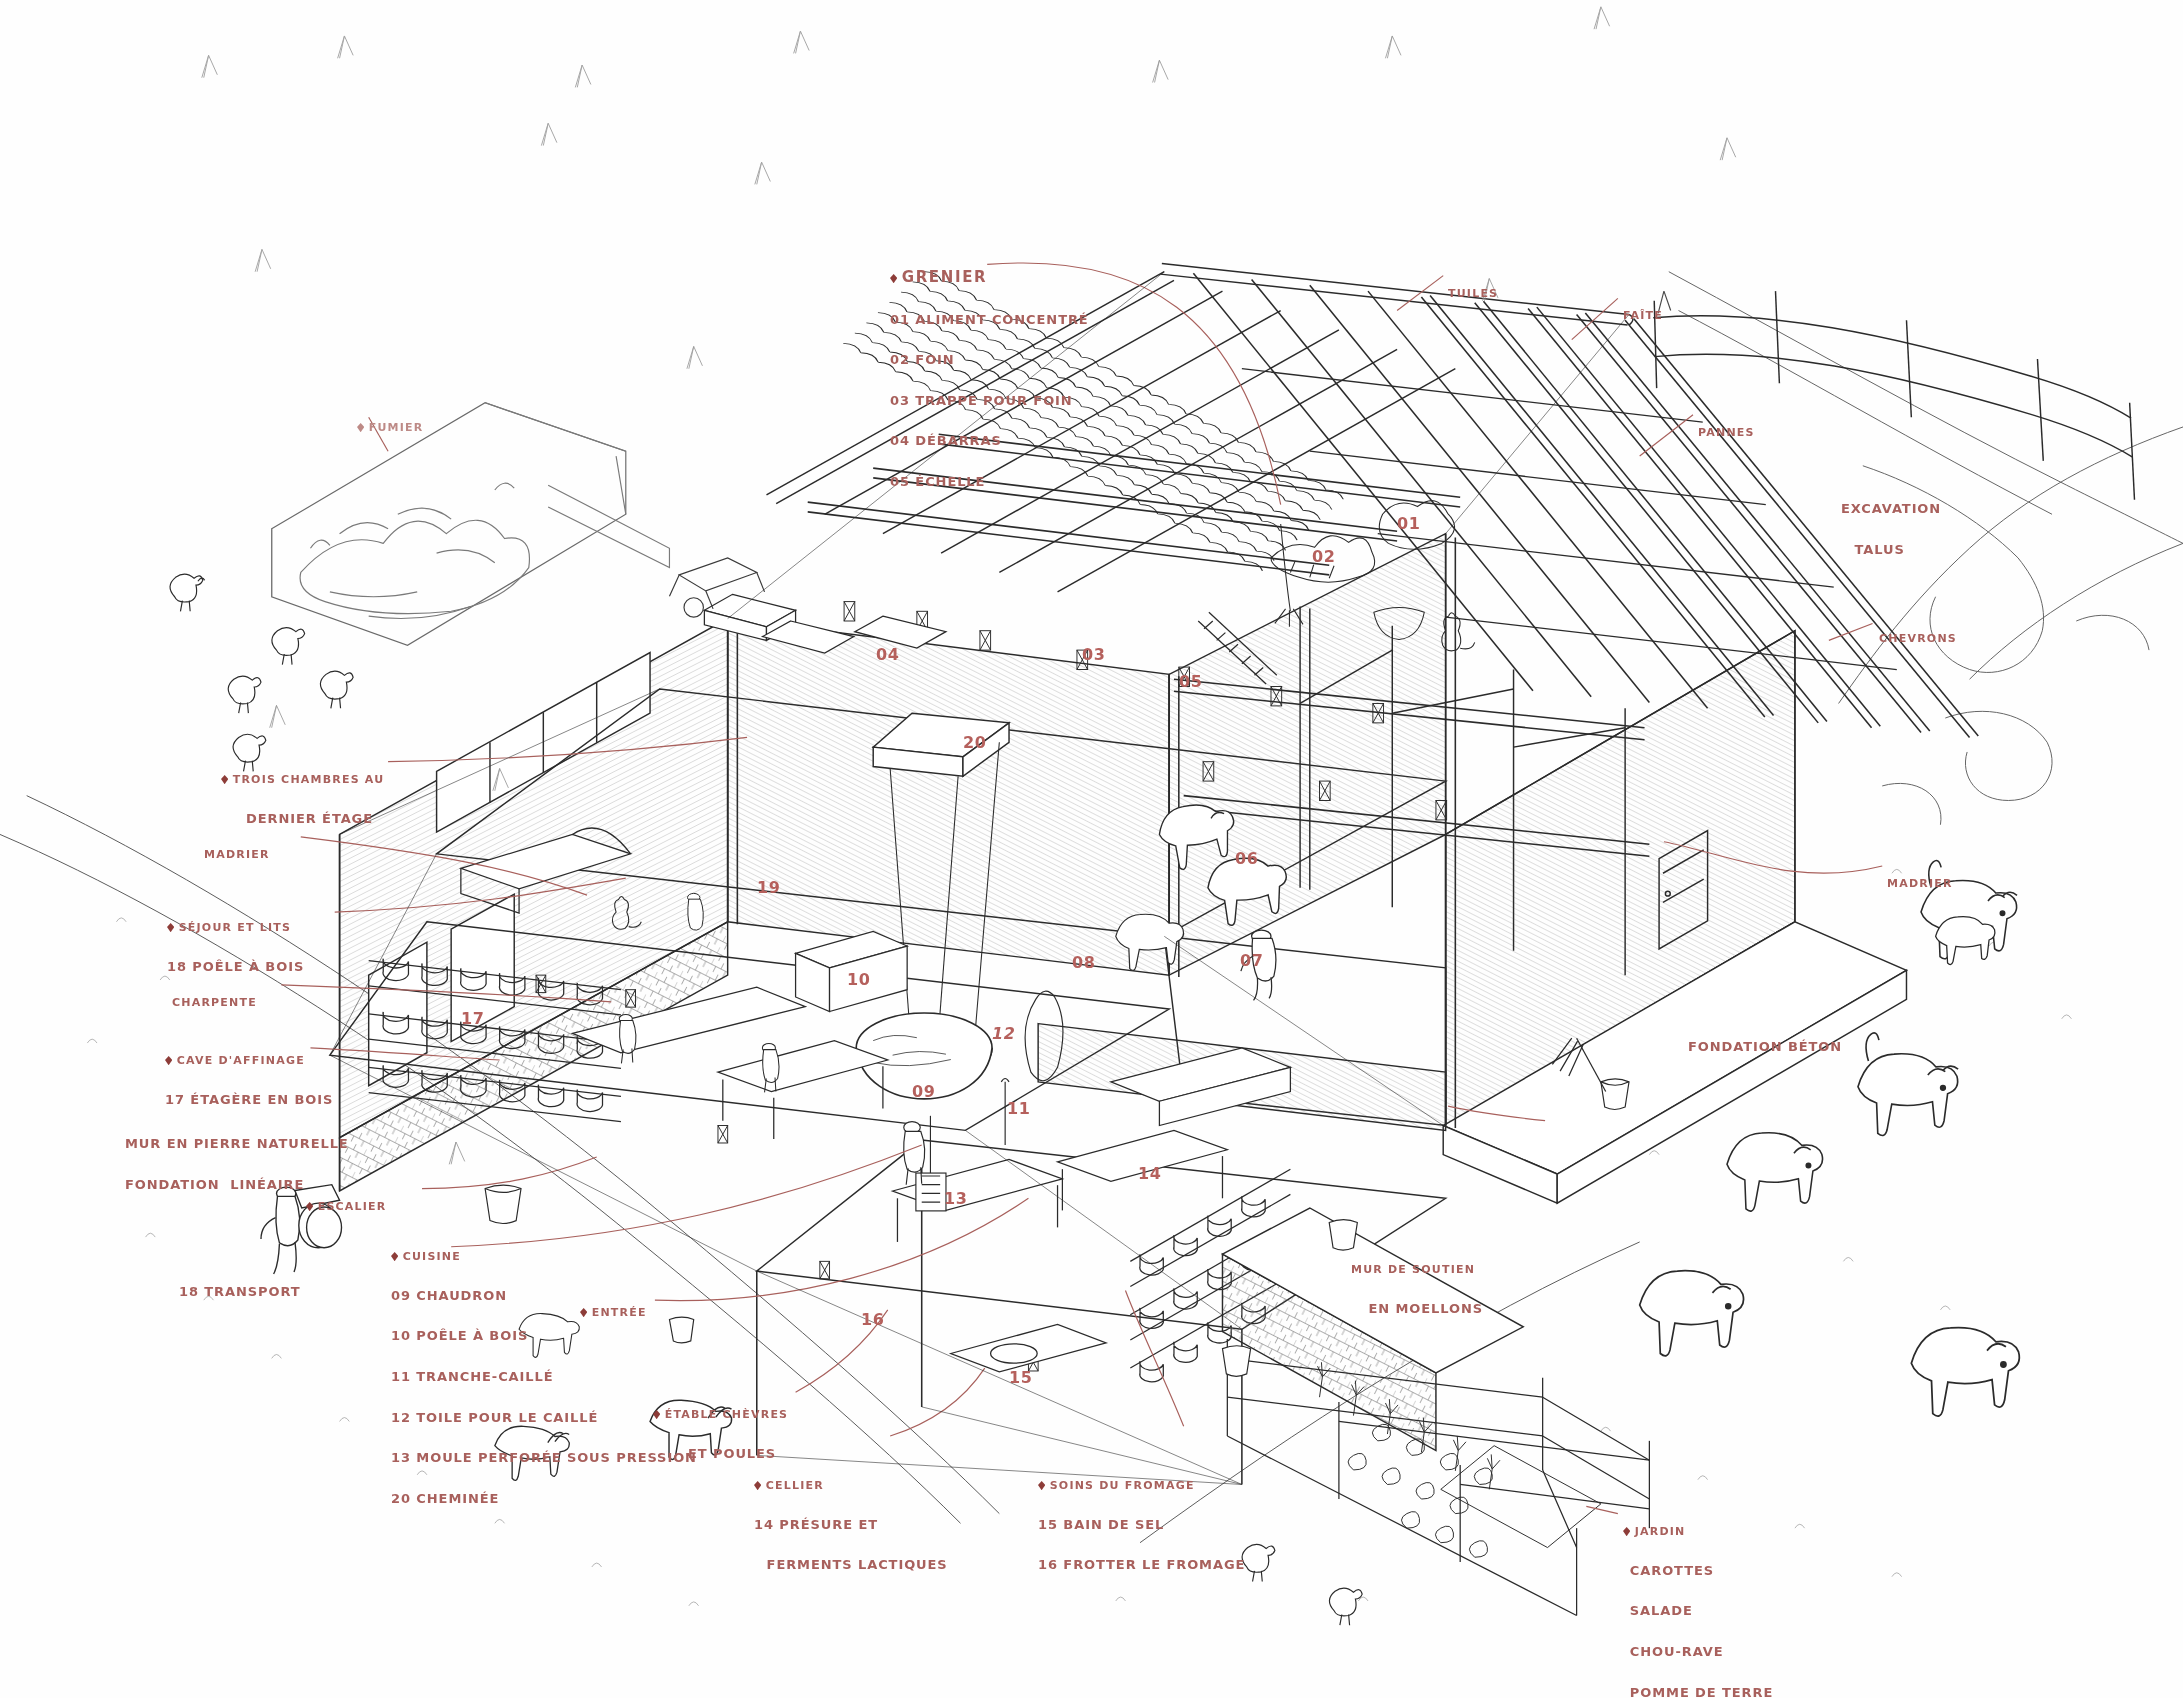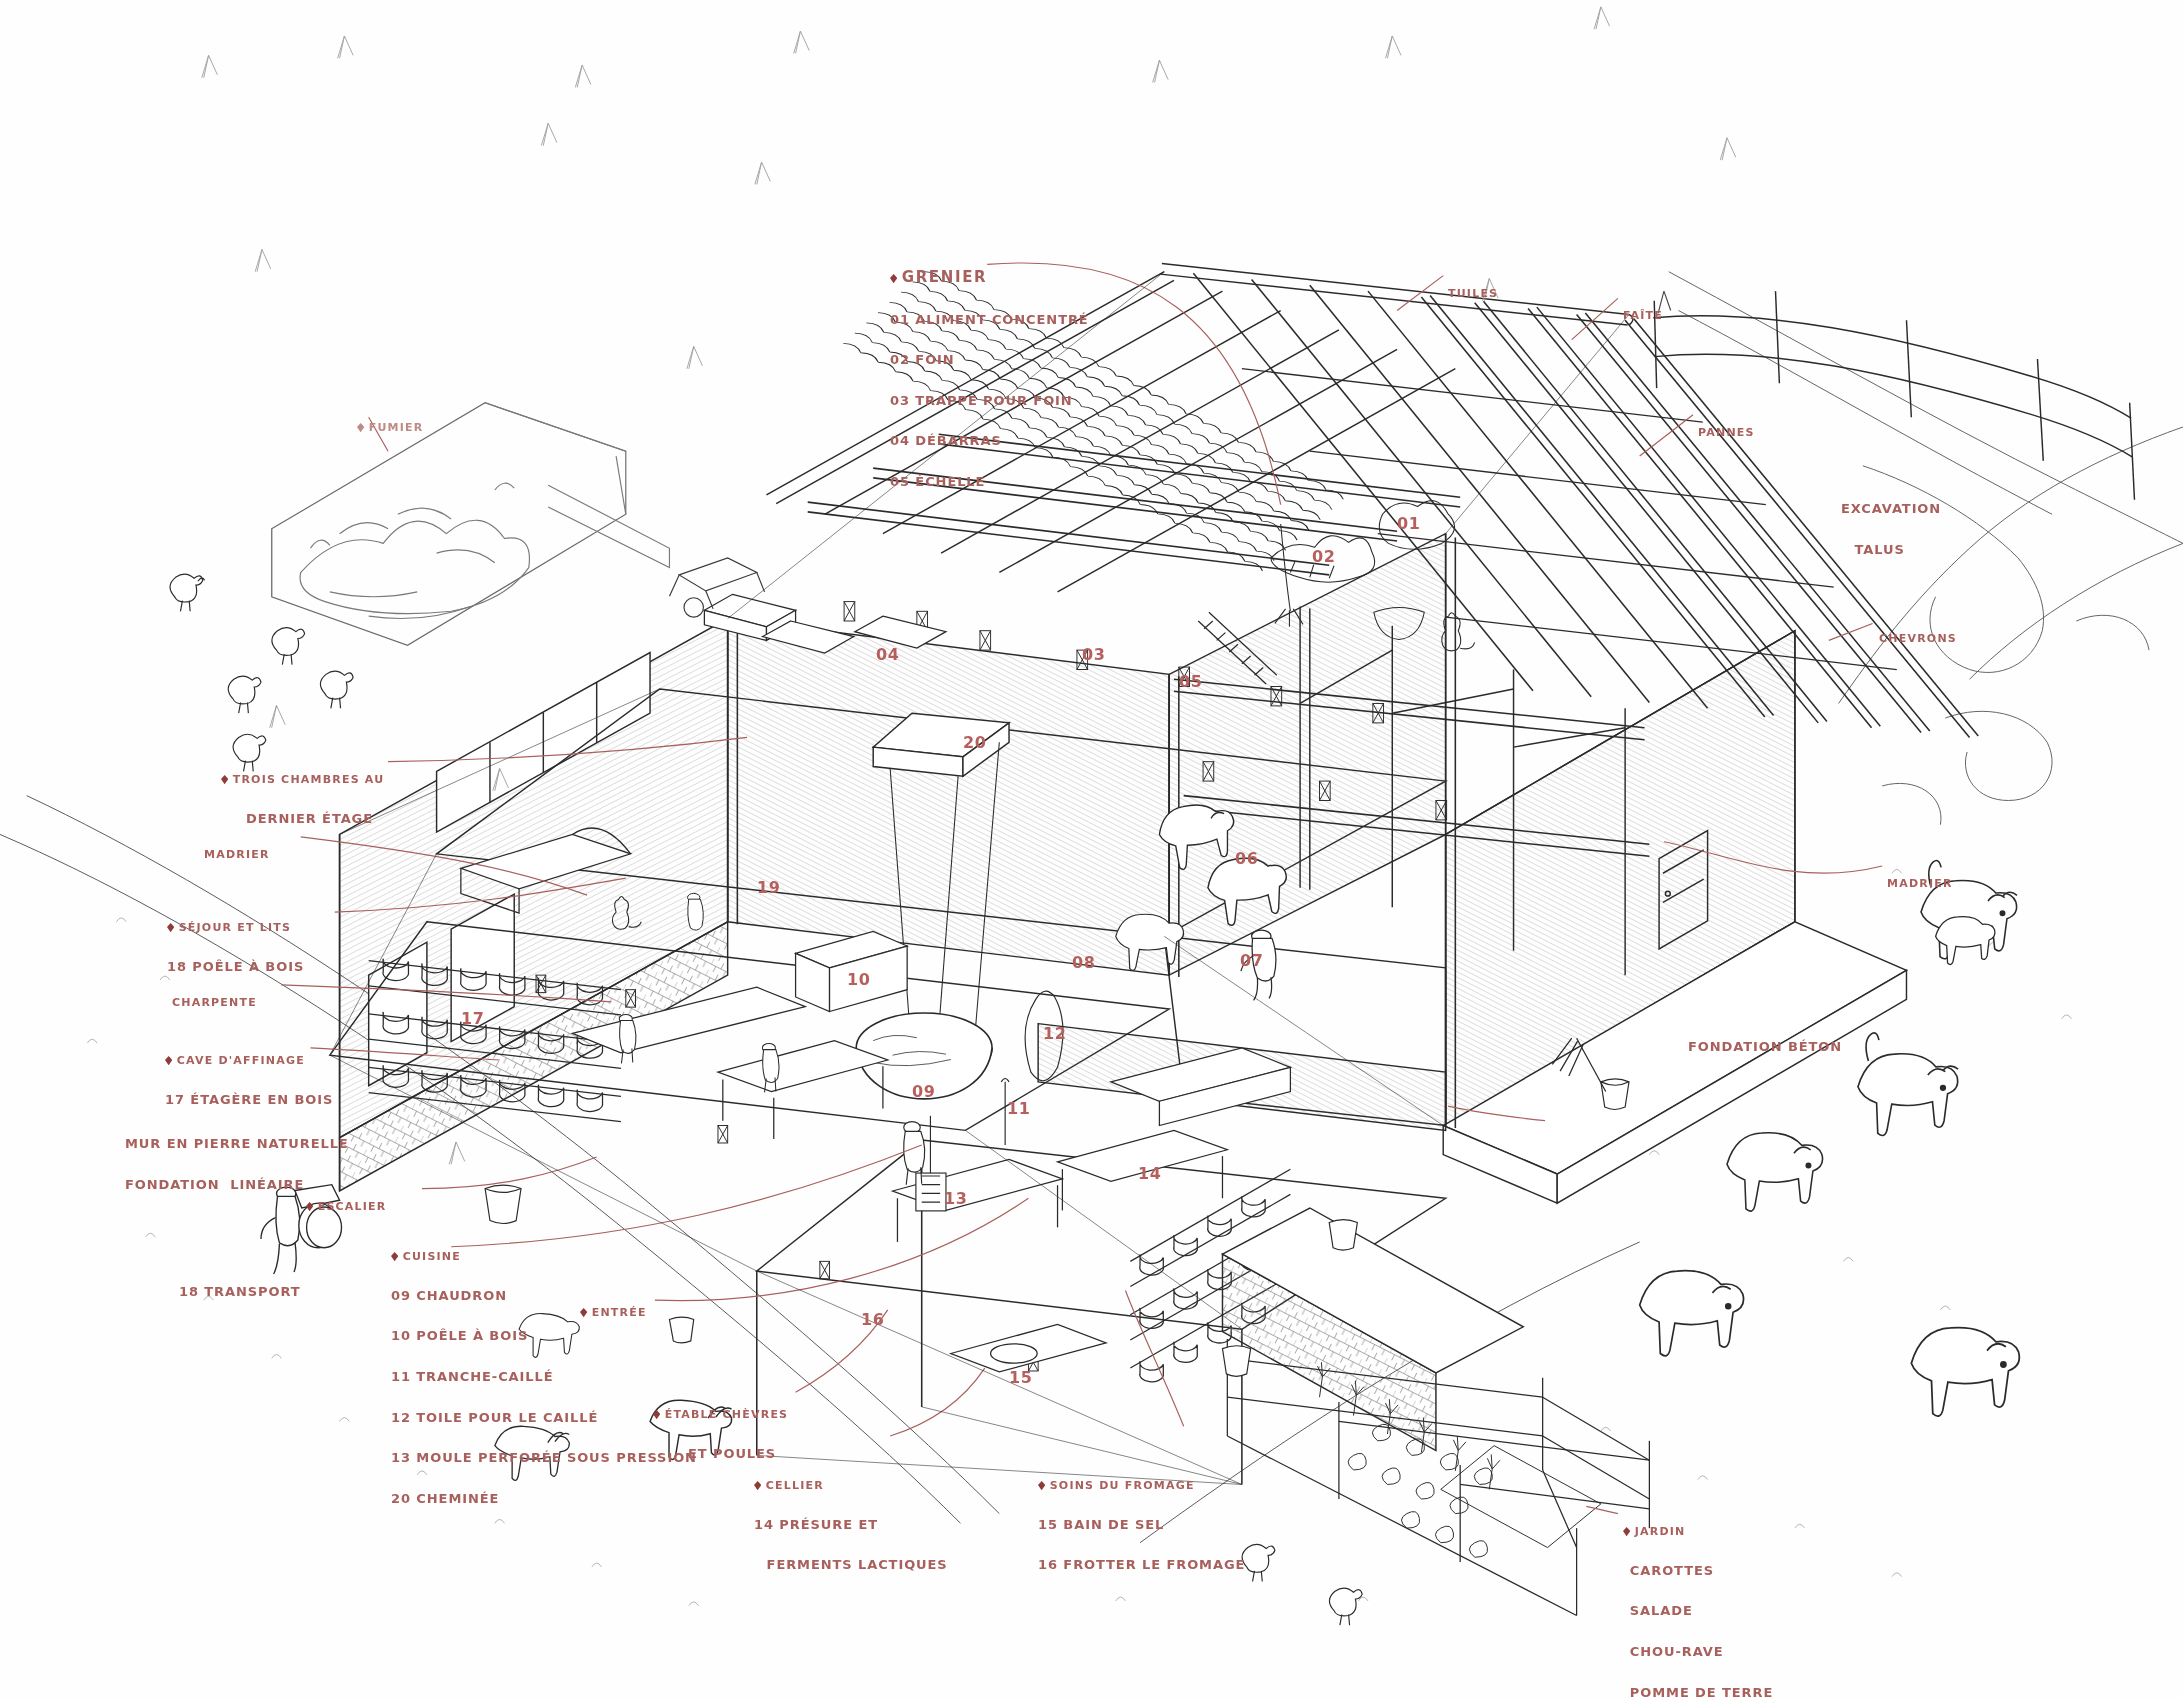--- a/index.html
+++ b/index.html
@@ -955,20 +955,24 @@
     <span class="it" style="margin-left:12.6px">FERMENTS LACTIQUES</span>
   </div>
 
   <div class="ann" style="left:1038px;top:1456px;">
     <span class="ttl"><span class="bullet"></span><span>SOINS DU FROMAGE</span></span>
     <span class="it">15 BAIN DE SEL</span>
     <span class="it">16 FROTTER LE FROMAGE</span>
   </div>
 
 
+  <div class="ann" style="left:1351px;top:1240px;">
+    <span class="ttl">MUR DE SOUTIEN</span>
+    <span class="it" style="margin-left:17.5px">EN MOELLONS</span>
+  </div>
 
   <div class="ann" style="left:1623px;top:1502px;">
     <span class="ttl"><span class="bullet"></span><span>JARDIN</span></span>
     <span class="it" style="margin-left:6.8px">CAROTTES</span>
     <span class="it" style="margin-left:6.8px">SALADE</span>
     <span class="it" style="margin-left:6.8px">CHOU-RAVE</span>
     <span class="it" style="margin-left:6.8px">POMME DE TERRE</span>
   </div>
 
   <div id="callouts">
@@ -976,21 +980,21 @@
       <div class="num" style="left: 1312px; top: 547px;">02</div>
       <div class="num" style="left: 1082px; top: 645px;">03</div>
       <div class="num" style="left: 876px; top: 645px;">04</div>
       <div class="num" style="left: 1179px; top: 672px;">05</div>
       <div class="num" style="left: 1235px; top: 849px;">06</div>
       <div class="num" style="left: 1240px; top: 951px;">07</div>
       <div class="num" style="left: 1072px; top: 953px;">08</div>
       <div class="num" style="left: 912px; top: 1082px;">09</div>
       <div class="num" style="left: 847px; top: 970px;">10</div>
       <div class="num" style="left: 1007px; top: 1099px;">11</div>
-      <div class="num" style="left: 1043px; top: 1024px;">12</div>
+      <div class="num" style="left: 992px; top: 1024px; font-style: italic;">12</div>
       <div class="num" style="left: 944px; top: 1189px;">13</div>
       <div class="num" style="left: 1138px; top: 1164px;">14</div>
       <div class="num" style="left: 1009px; top: 1368px;">15</div>
       <div class="num" style="left: 861px; top: 1310px;">16</div>
       <div class="num" style="left: 461px; top: 1009px;">17</div>
       <div class="num" style="left: 757px; top: 878px;">19</div>
       <div class="num" style="left: 963px; top: 733px;">20</div>
     </div>
 
 </div>

